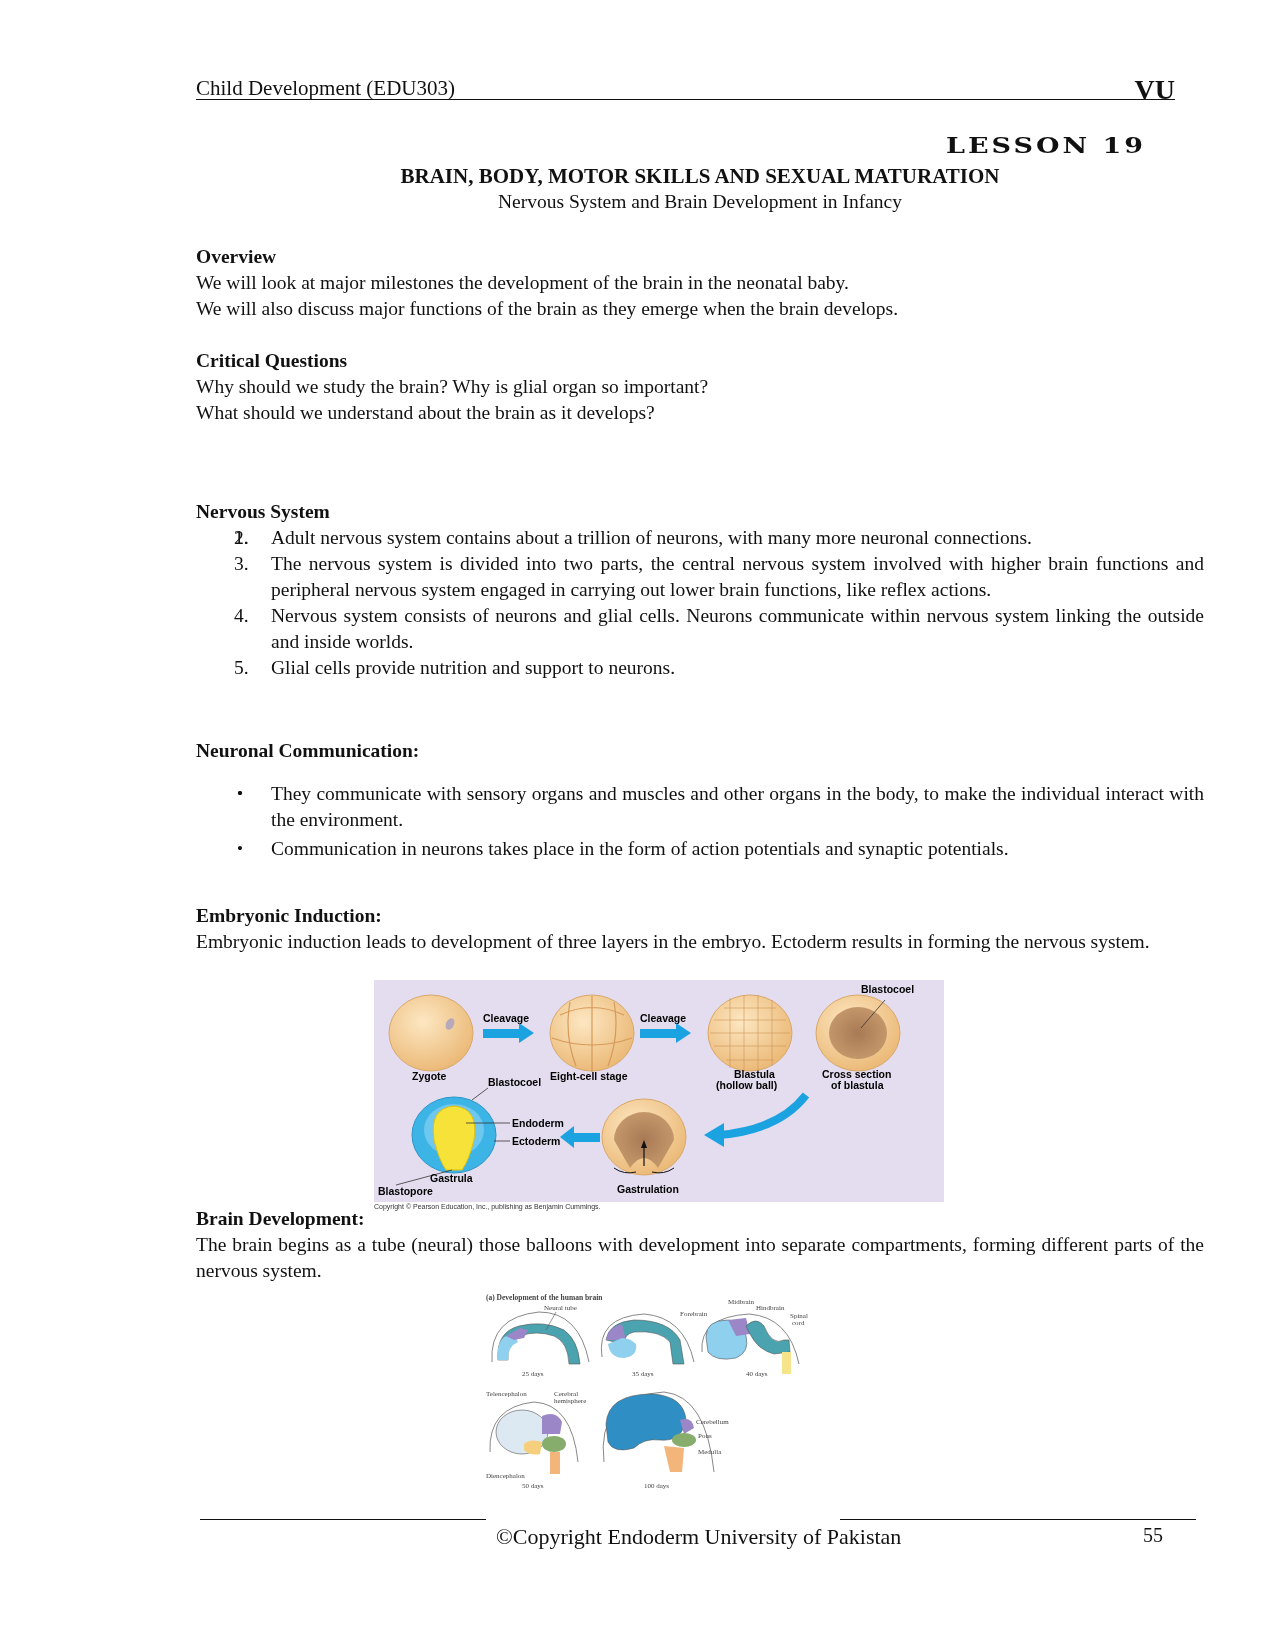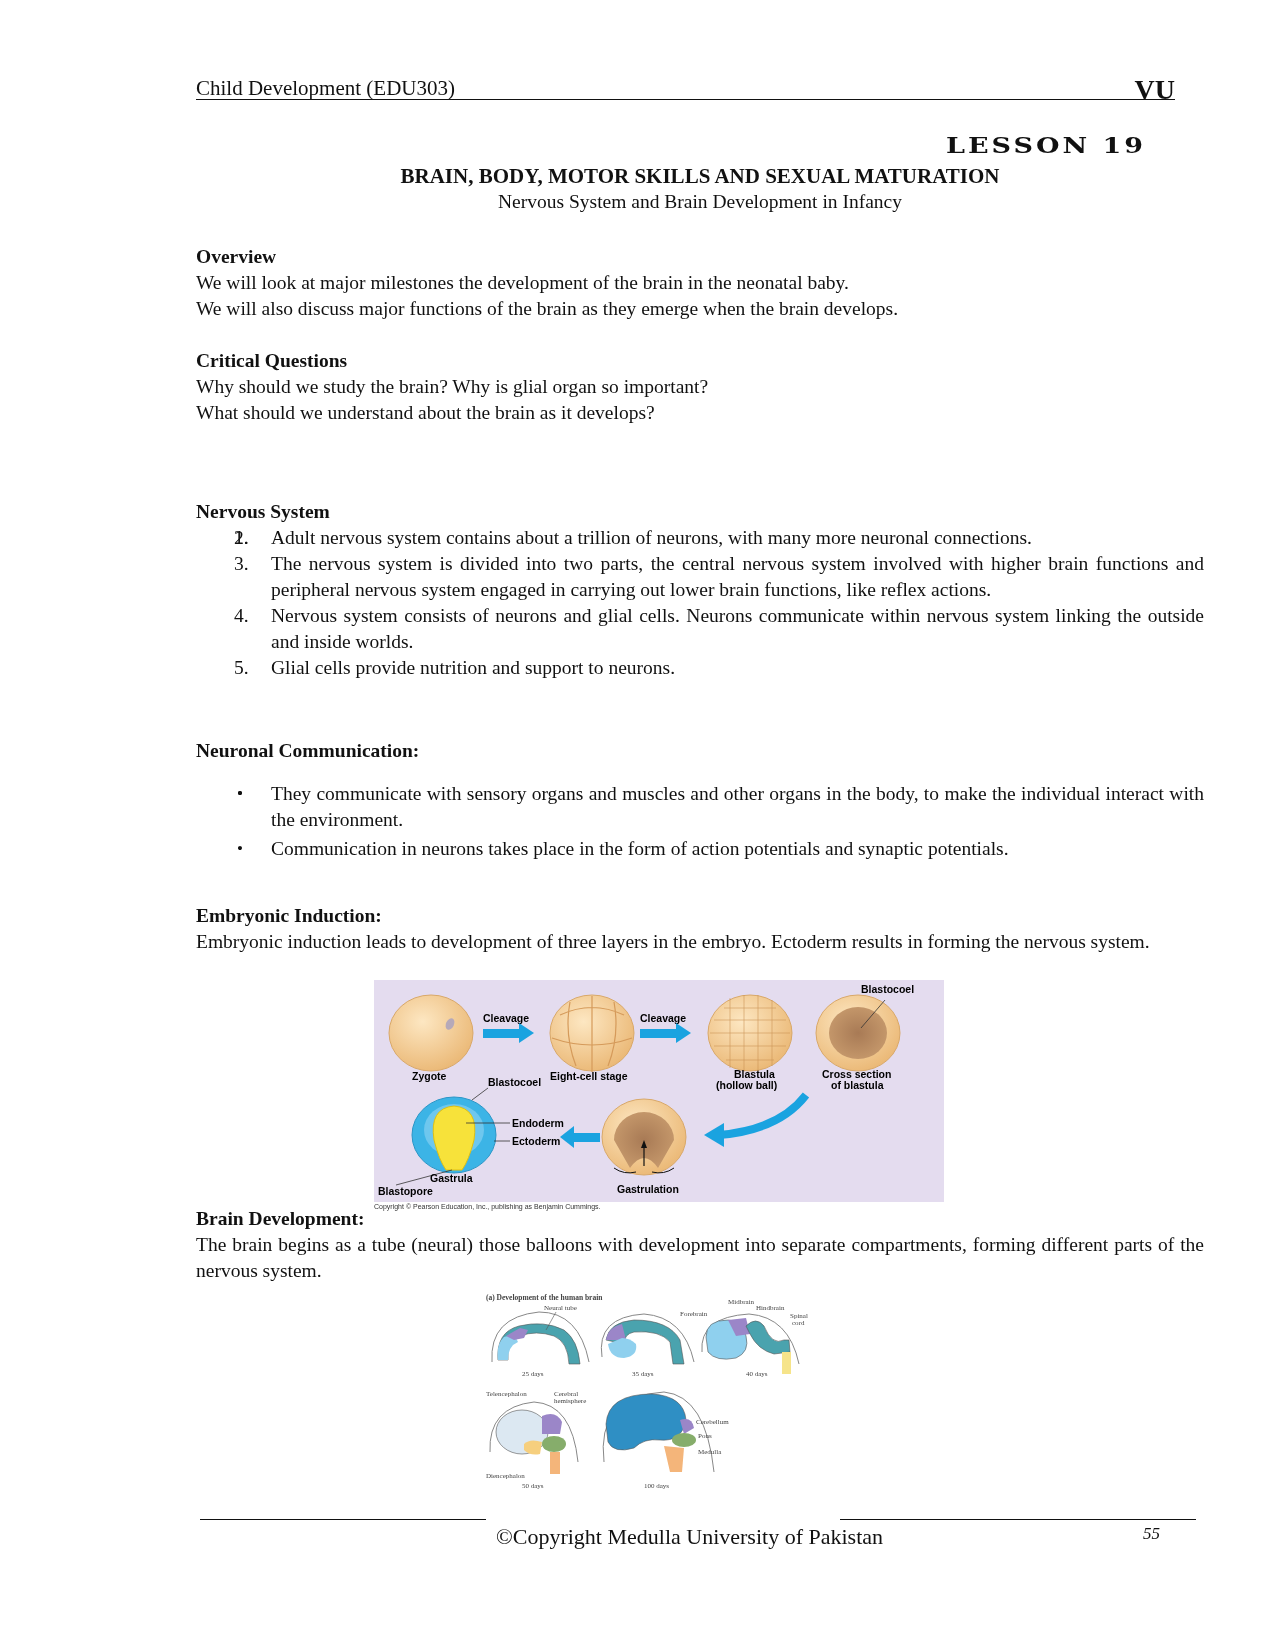--- a/index.html
+++ b/index.html
@@ -21,21 +21,21 @@
   ol.list li .num { position: absolute; left: 38px; top: 0; }
   ul.bul { margin: 0; padding: 0; list-style: none; }
   ul.bul li { position: relative; padding-left: 75px; text-align: justify; margin-bottom: 3px; }
   ul.bul li .dot { position: absolute; left: 41px; top: 0; font-size: 17px; }
   .figure-embryo { left: 374px; top: 980px; width: 570px; height: 222px; background: #e4dcef; }
   .fig-copy { left: 374px; top: 1203px; font-size: 7px; font-family: "Liberation Sans", sans-serif; color: #333; }
   .figure-brain { left: 484px; top: 1292px; width: 360px; height: 200px; background: #fff; }
   .footer-rule-l { left: 200px; top: 1519px; width: 286px; border-top: 1.5px solid #111; }
   .footer-rule-r { left: 840px; top: 1519px; width: 356px; border-top: 1.5px solid #111; }
   .footer-text { left: 496px; top: 1524px; font-size: 22px; }
-  .footer-page { left: 1143px; top: 1524px; font-size: 17px; font-style: italic; }
+  .footer-page { left: 1143px; top: 1524px; font-size: 20px; }
   svg text { font-family: "Liberation Sans", sans-serif; }
   .brainsvg text { font-family: "Liberation Serif", serif; fill: #444; }
 </style>
 </head>
 <body>
 
 <div class="abs header-left">Child Development (EDU303)</div>
 <div class="abs header-right">VU</div>
 <div class="abs header-rule"></div>
 
@@ -207,14 +207,14 @@
     <path d="M180 154 L200 156 L198 180 L186 180 Z" fill="#f4b57a"></path>
     <text x="212" y="132" font-size="7">Cerebellum</text>
     <text x="214" y="146" font-size="7">Pons</text>
     <text x="214" y="162" font-size="7">Medulla</text>
     <text x="160" y="196" font-size="7">100 days</text>
   </svg>
 </div>
 
 <div class="abs footer-rule-l"></div>
 <div class="abs footer-rule-r"></div>
-<div class="abs footer-text">©Copyright Medulla University of Pakistan</div>
+<div class="abs footer-text">©Copyright Endoderm University of Pakistan</div>
 <div class="abs footer-page">55</div>
 
 </body></html>

